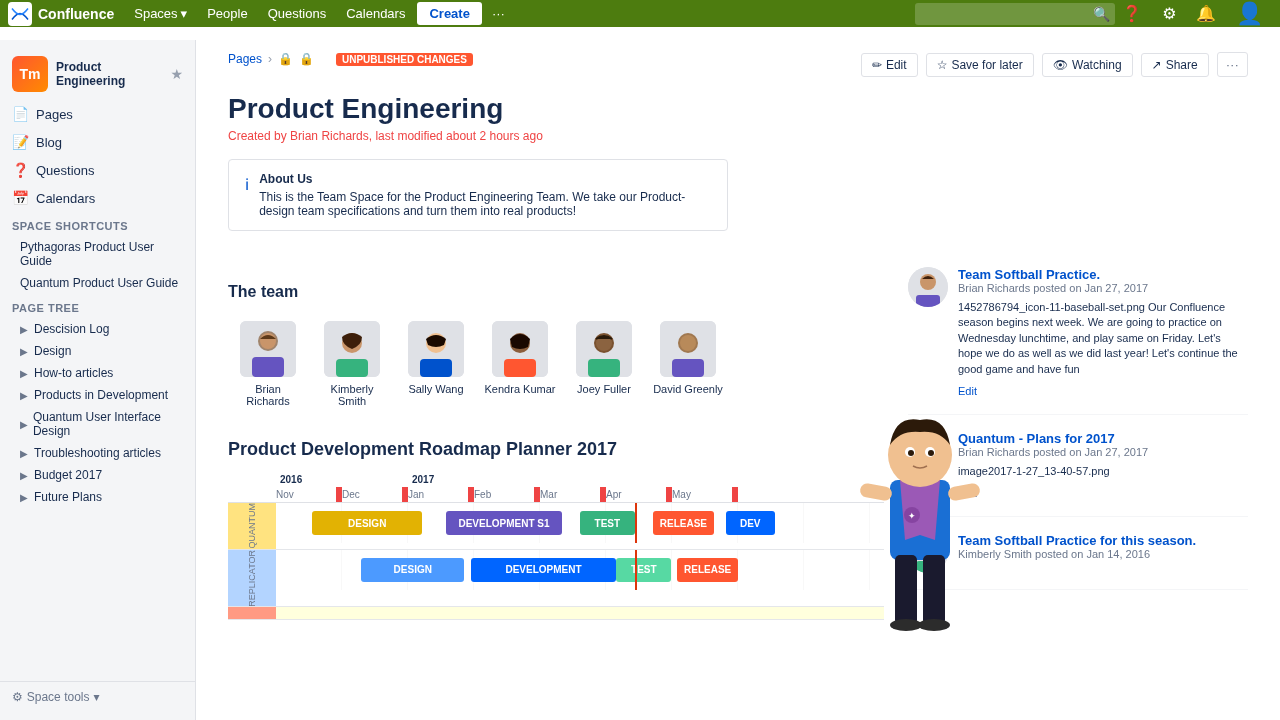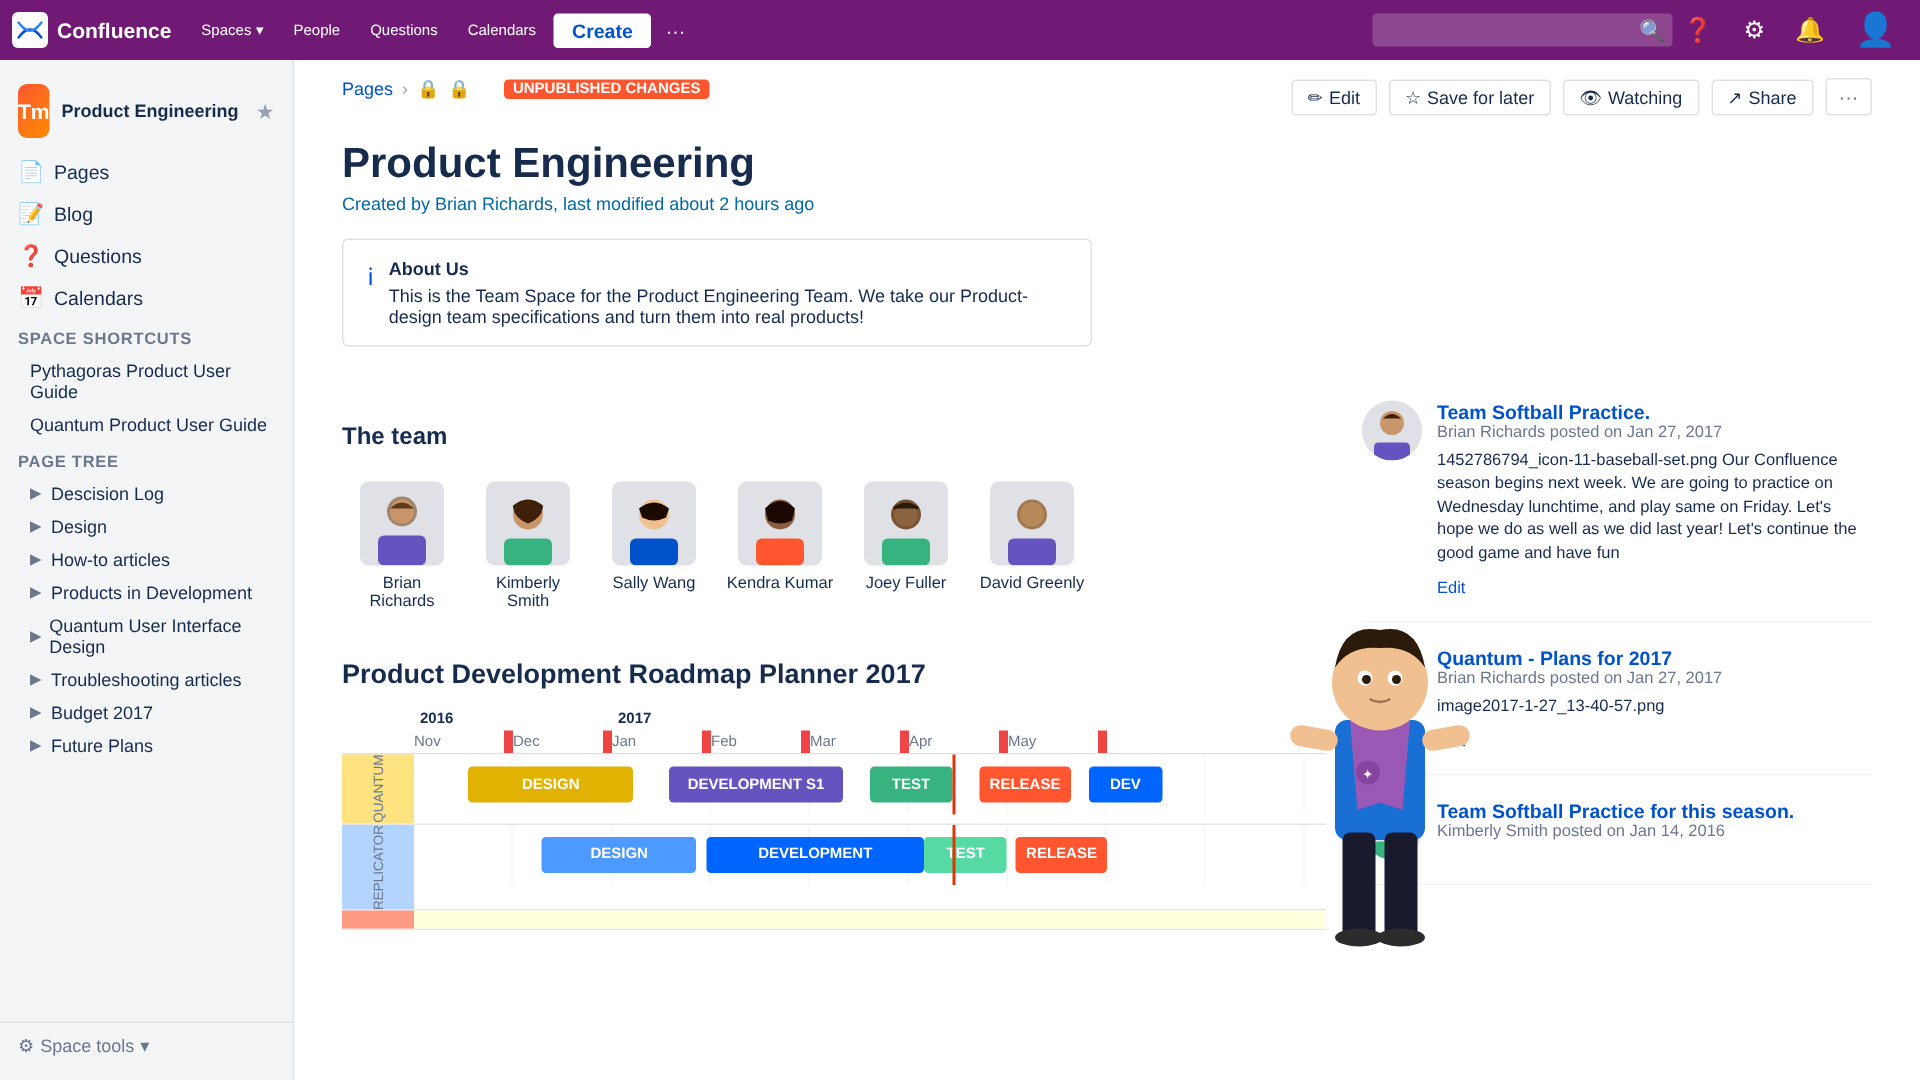--- a/index.html
+++ b/index.html
@@ -1,40 +1,40 @@
 <!DOCTYPE html>
 <html><head>
   <meta charset="utf-8">
   <style>
     * { box-sizing: border-box; margin: 0; padding: 0; }
     body { font-family: -apple-system, BlinkMacSystemFont, "Segoe UI", Arial, sans-serif; font-size: 13px; color: #172b4d; background: #fff; overflow: hidden; }
 
     
     #topnav {
-      display: flex; align-items: center; background: #701a75; height: 40px;
+      display: flex; align-items: center; background: #4d7c0f; height: 27px;
       padding: 0 8px; gap: 4px; position: fixed; top: 0; left: 0; right: 0; z-index: 100;
     }
     #topnav .nav-logo { display: flex; align-items: center; gap: 6px; color: #fff; font-weight: bold; font-size: 14px; margin-right: 8px; }
     #topnav .nav-logo .logo-icon { width: 24px; height: 24px; background: #fff; border-radius: 4px; display: flex; align-items: center; justify-content: center; }
     #topnav .nav-logo .logo-icon svg { width: 18px; height: 18px; }
-    .nav-btn { color: #fff; background: none; border: none; cursor: pointer; padding: 4px 8px; border-radius: 3px; font-size: 10px; display: flex; align-items: center; gap: 3px; }
+    .nav-btn { color: #fff; background: none; border: none; cursor: pointer; padding: 4px 8px; border-radius: 3px; font-size: 13px; display: flex; align-items: center; gap: 3px; }
     .nav-create { background: #fff; color: #0052cc; font-weight: 600; padding: 4px 12px; border-radius: 3px; border: none; cursor: pointer; font-size: 13px; }
     .nav-more { color: #fff; background: none; border: none; cursor: pointer; padding: 4px 6px; border-radius: 3px; font-size: 13px; }
     .nav-search { margin-left: auto; display: flex; align-items: center; }
     .nav-search input { background: rgba(255,255,255,0.2); border: none; color: #fff; padding: 4px 28px 4px 8px; border-radius: 3px; font-size: 12px; width: 200px; }
     .nav-search input::placeholder { color: rgba(255,255,255,0.7); }
     .nav-icon-btn { color: #fff; background: none; border: none; cursor: pointer; padding: 4px 8px; font-size: 16px; }
 
     
     #layout { display: flex; margin-top: 40px; height: calc(100vh - 40px); }
 
     
     #sidebar { width: 196px; min-width: 196px; background: #f4f5f7; border-right: 1px solid #dfe1e6; overflow-y: auto; padding: 8px 0; display: flex; flex-direction: column; }
     .sidebar-space-header { display: flex; align-items: center; gap: 8px; padding: 8px 12px; }
-    .space-avatar { width: 21px; height: 36px; border-radius: 6px; background: linear-gradient(135deg, #ff5630, #ff8b00); display: flex; align-items: center; justify-content: center; color: #fff; font-weight: bold; font-size: 14px; }
+    .space-avatar { width: 36px; height: 36px; border-radius: 6px; background: linear-gradient(135deg, #ff5630, #ff8b00); display: flex; align-items: center; justify-content: center; color: #fff; font-weight: bold; font-size: 14px; }
     .space-name { font-size: 12px; font-weight: 600; color: #172b4d; flex: 1; }
     .space-star { color: #97a0af; font-size: 14px; cursor: pointer; }
     .sidebar-nav-item { display: flex; align-items: center; gap: 8px; padding: 6px 12px; font-size: 13px; color: #172b4d; cursor: pointer; }
     .sidebar-nav-item .sni-icon { color: #6b778c; font-size: 14px; width: 16px; text-align: center; }
     .sidebar-section-header { padding: 8px 12px 4px; font-size: 11px; font-weight: 700; color: #6b778c; text-transform: uppercase; letter-spacing: 0.5px; }
     .sidebar-tree-item { display: flex; align-items: center; gap: 4px; padding: 4px 12px 4px 20px; font-size: 12px; color: #172b4d; cursor: pointer; }
     .sidebar-tree-item .tree-arrow { color: #6b778c; font-size: 10px; width: 10px; }
     .sidebar-space-tools { margin-top: auto; padding: 8px 12px; display: flex; align-items: center; gap: 4px; color: #6b778c; font-size: 12px; cursor: pointer; border-top: 1px solid #dfe1e6; }
 
     
@@ -46,21 +46,21 @@
     .breadcrumb-sep { color: #97a0af; }
     .breadcrumb-badge { background: #ff5630; color: #fff; font-size: 10px; padding: 1px 6px; border-radius: 3px; font-weight: 600; margin-left: 16px; }
 
     
     .page-actions { display: flex; align-items: center; gap: 8px; float: right; margin-top: 12px; }
     .page-action-btn { display: flex; align-items: center; gap: 4px; padding: 4px 10px; border: 1px solid #dfe1e6; border-radius: 3px; background: #fff; font-size: 12px; color: #172b4d; cursor: pointer; }
     .page-action-more { padding: 4px 8px; border: 1px solid #dfe1e6; border-radius: 3px; background: #fff; cursor: pointer; color: #6b778c; }
 
     
     .page-title { font-size: 28px; font-weight: 600; color: #172b4d; margin: 16px 0 4px; clear: right; }
-    .page-meta { font-size: 12px; color: #0369a1; margin-bottom: 16px; }
+    .page-meta { font-size: 12px; color: #ef4444; margin-bottom: 16px; }
 
     
     .info-box { border: 1px solid #dfe1e6; border-radius: 4px; padding: 12px 16px; margin-bottom: 20px; max-width: 500px; display: flex; gap: 10px; background: #fff; }
     .info-icon { color: #0052cc; font-size: 16px; margin-top: 1px; }
     .info-title { font-weight: 600; font-size: 12px; margin-bottom: 4px; }
     .info-text { font-size: 12px; color: #172b4d; }
 
     
     .section-title { font-size: 16px; font-weight: 600; color: #172b4d; margin: 16px 0 12px; }
 

